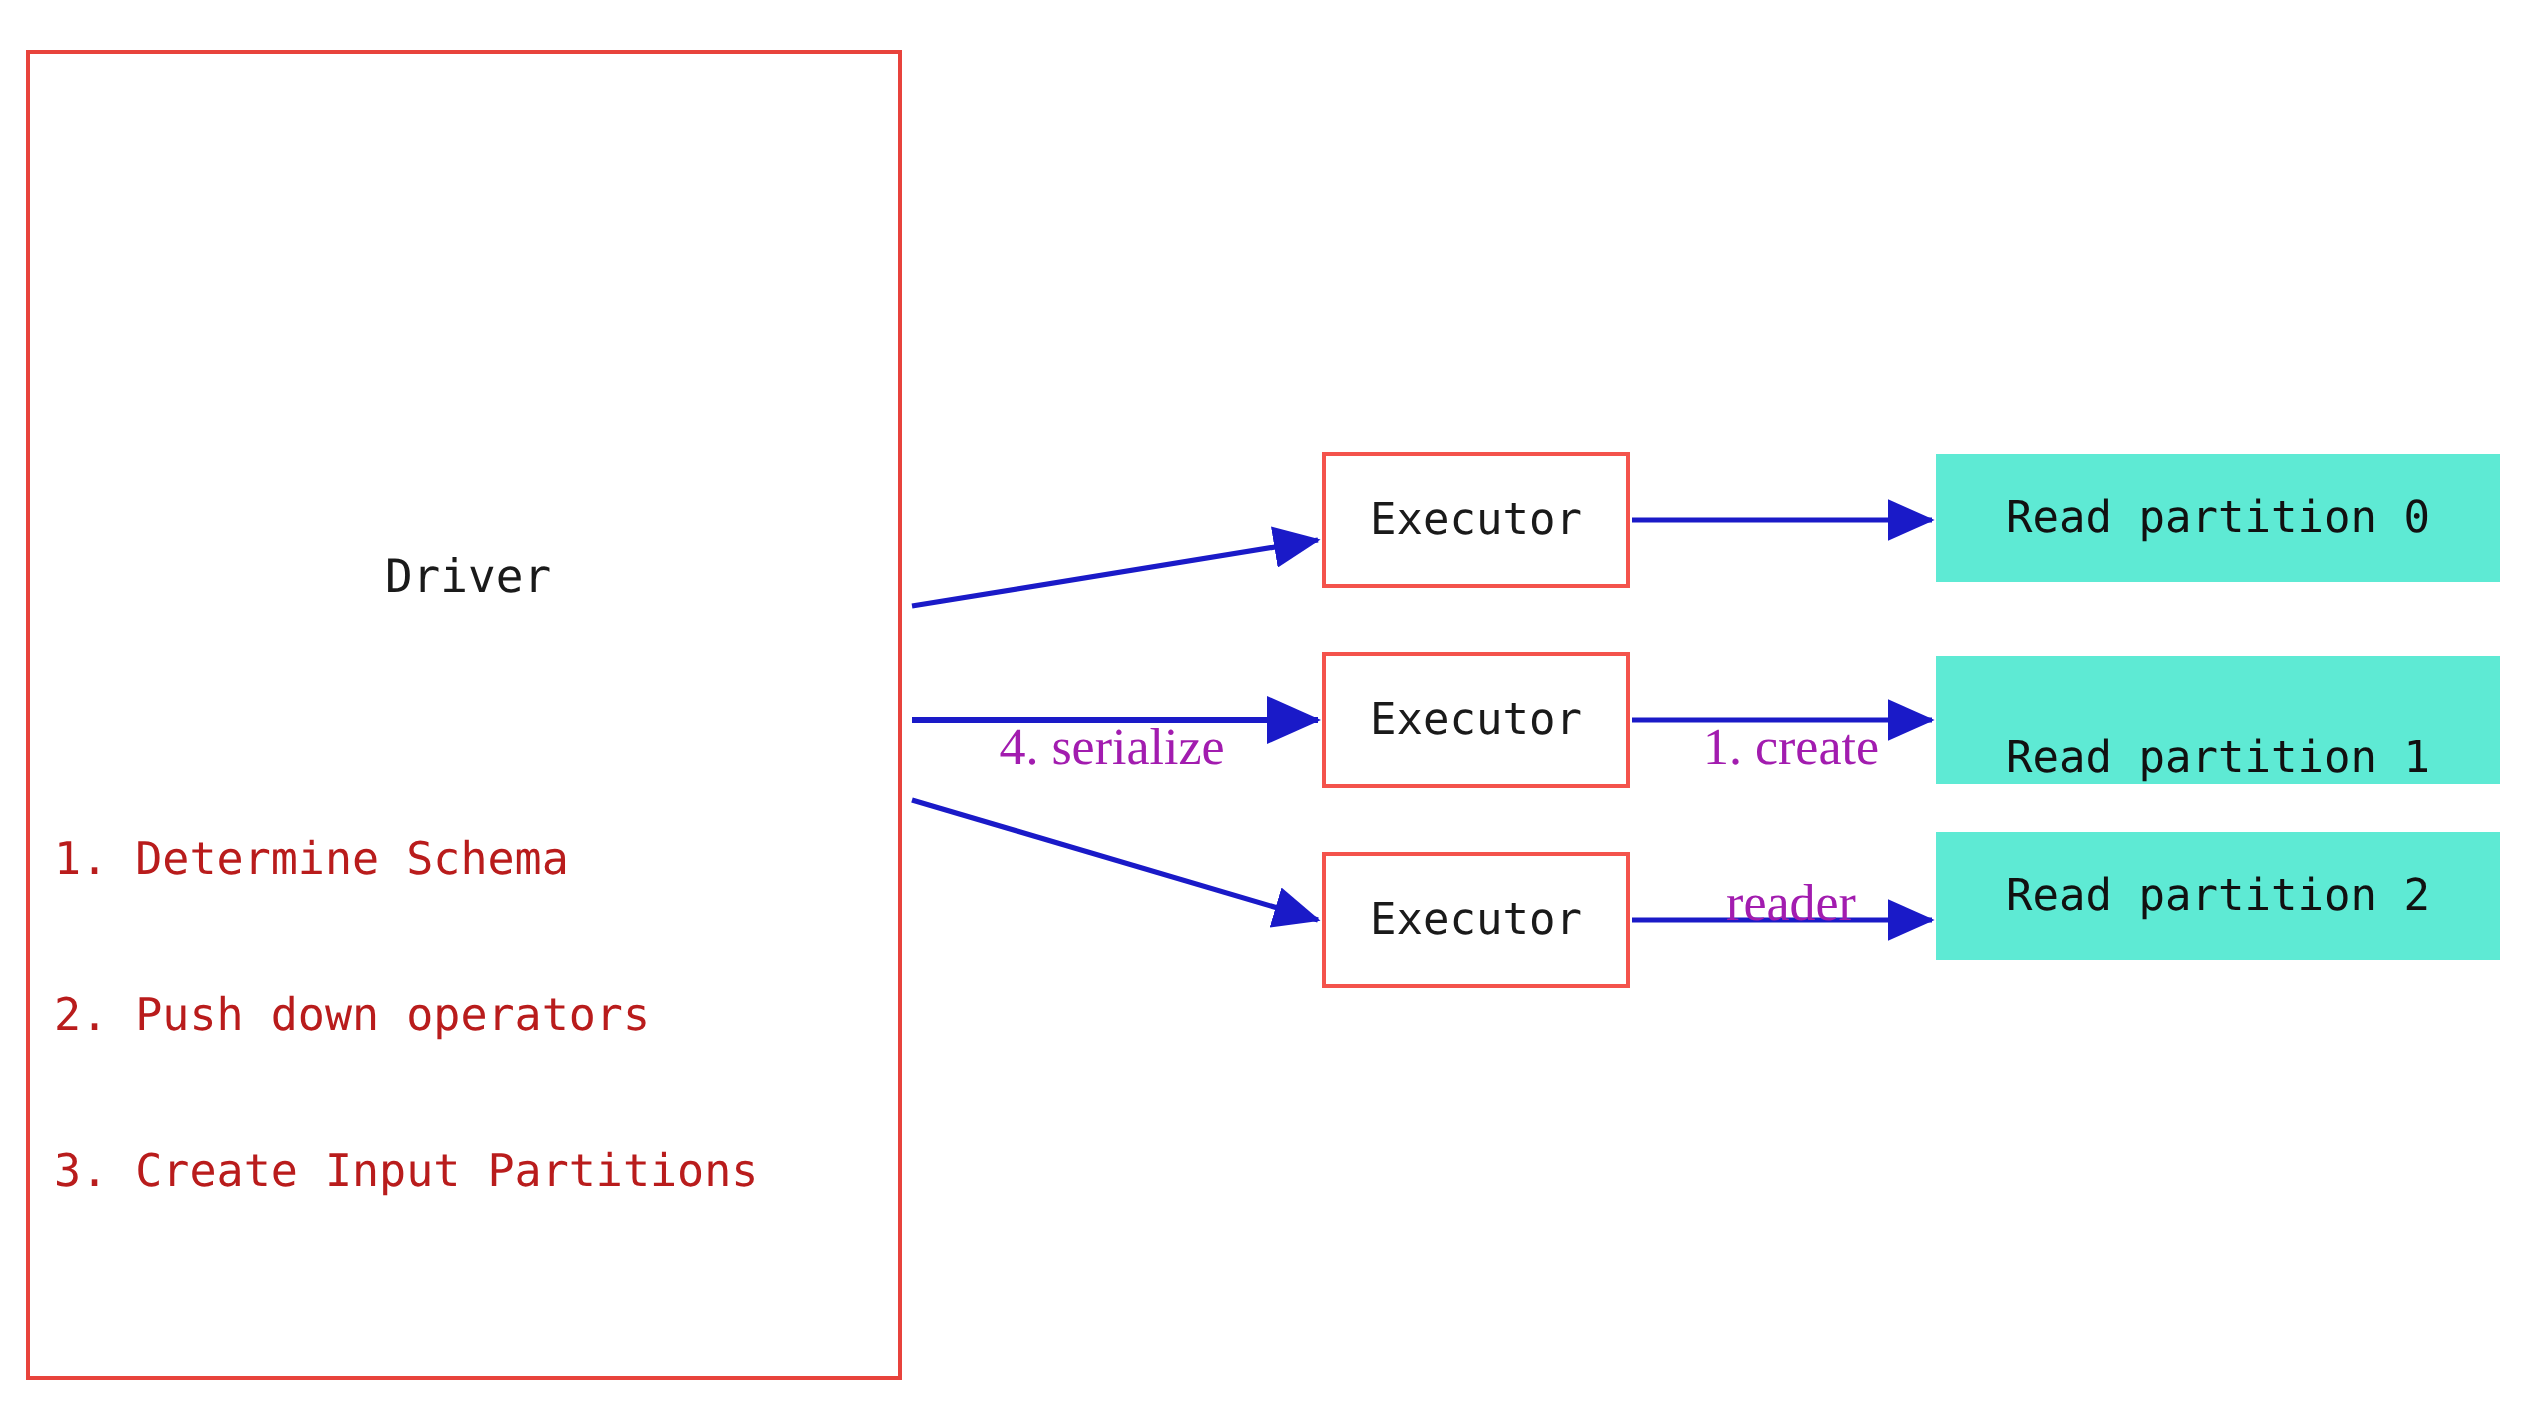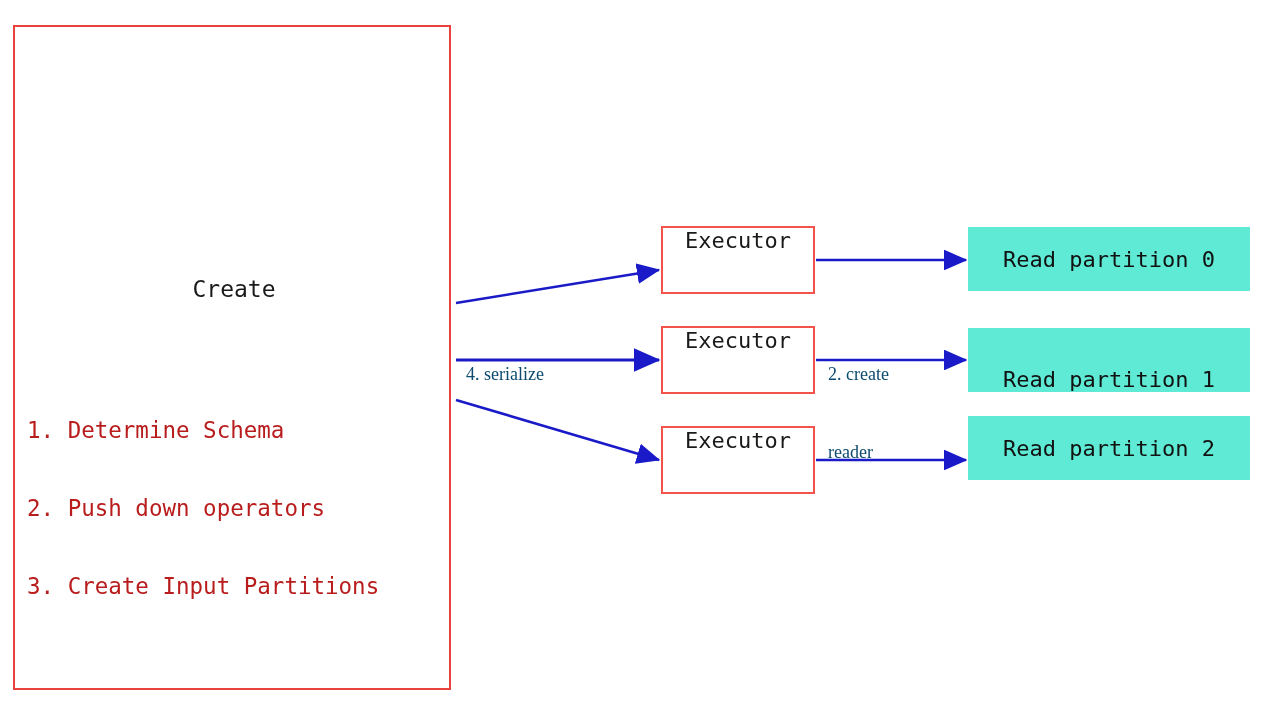--- a/index.html
+++ b/index.html
@@ -60,20 +60,21 @@
 
   
   .executor-box {
     position: absolute;
     width: 154px;
     height: 68px;
     border: 2px solid #f4534c;
     background: #ffffff;
     box-sizing: border-box;
     display: flex;
+    align-items: center;
     justify-content: center;
   }
   .executor-label {
     font-family: "DejaVu Sans Mono", "Liberation Mono", monospace;
     font-size: 22px;
     color: #1a1a1a;
     white-space: pre;
   }
 
   
@@ -91,23 +92,24 @@
     font-family: "DejaVu Sans Mono", "Liberation Mono", monospace;
     font-size: 22px;
     color: #111111;
     white-space: pre;
   }
 
   
   .edge-label {
     position: absolute;
     font-family: "Liberation Serif", "DejaVu Serif", serif;
-    font-size: 18px;
+    font-size: 26px;
     line-height: 26px;
-    color: #0c4a6e;
+    color: #a21caf;
+    text-align: center;
     white-space: pre;
   }
   .edge-label div { white-space: pre; }
 </style>
 </head>
 <body>
 
 <div id="canvas">
 
   <svg id="edges" viewBox="0 0 1270 710" width="1270" height="710" xmlns="http://www.w3.org/2000/svg">
@@ -124,21 +126,21 @@
     <line x1="456" y1="400" x2="659" y2="460" stroke="#1a1ac8" stroke-width="2.6" marker-end="url(#ah)"></line>
 
     <line x1="816" y1="260" x2="966" y2="260" stroke="#1a1ac8" stroke-width="2.6" marker-end="url(#ah)"></line>
 
     <line x1="816" y1="360" x2="966" y2="360" stroke="#1a1ac8" stroke-width="2.6" marker-end="url(#ah)"></line>
 
     <line x1="816" y1="460" x2="966" y2="460" stroke="#1a1ac8" stroke-width="2.6" marker-end="url(#ah)"></line>
   </svg>
 
   <div class="driver-box"></div>
-  <div class="driver-title">Create</div>
+  <div class="driver-title">Driver</div>
   <div class="driver-list">
     <div>1. Determine Schema</div>
     <div>2. Push down operators</div>
     <div>3. Create Input Partitions</div>
   </div>
 
   <div class="executor-box" style="left:661px; top:226px;">
     <span class="executor-label">Executor</span>
   </div>
   <div class="executor-box" style="left:661px; top:326px;">
@@ -156,17 +158,17 @@
   </div>
   <div class="partition-box" style="left:968px; top:416px;">
     <span class="partition-label">Read partition 2</span>
   </div>
 
   <div class="edge-label" style="left:466px; top:309px; width:180px;">
     <div>4. serialize</div>
   </div>
 
   <div class="edge-label" style="left:828px; top:309px; width:135px;">
-    <div>2. create</div>
+    <div>1. create</div>
     <div>reader</div>
   </div>
 
 </div>
 
 </body></html>

